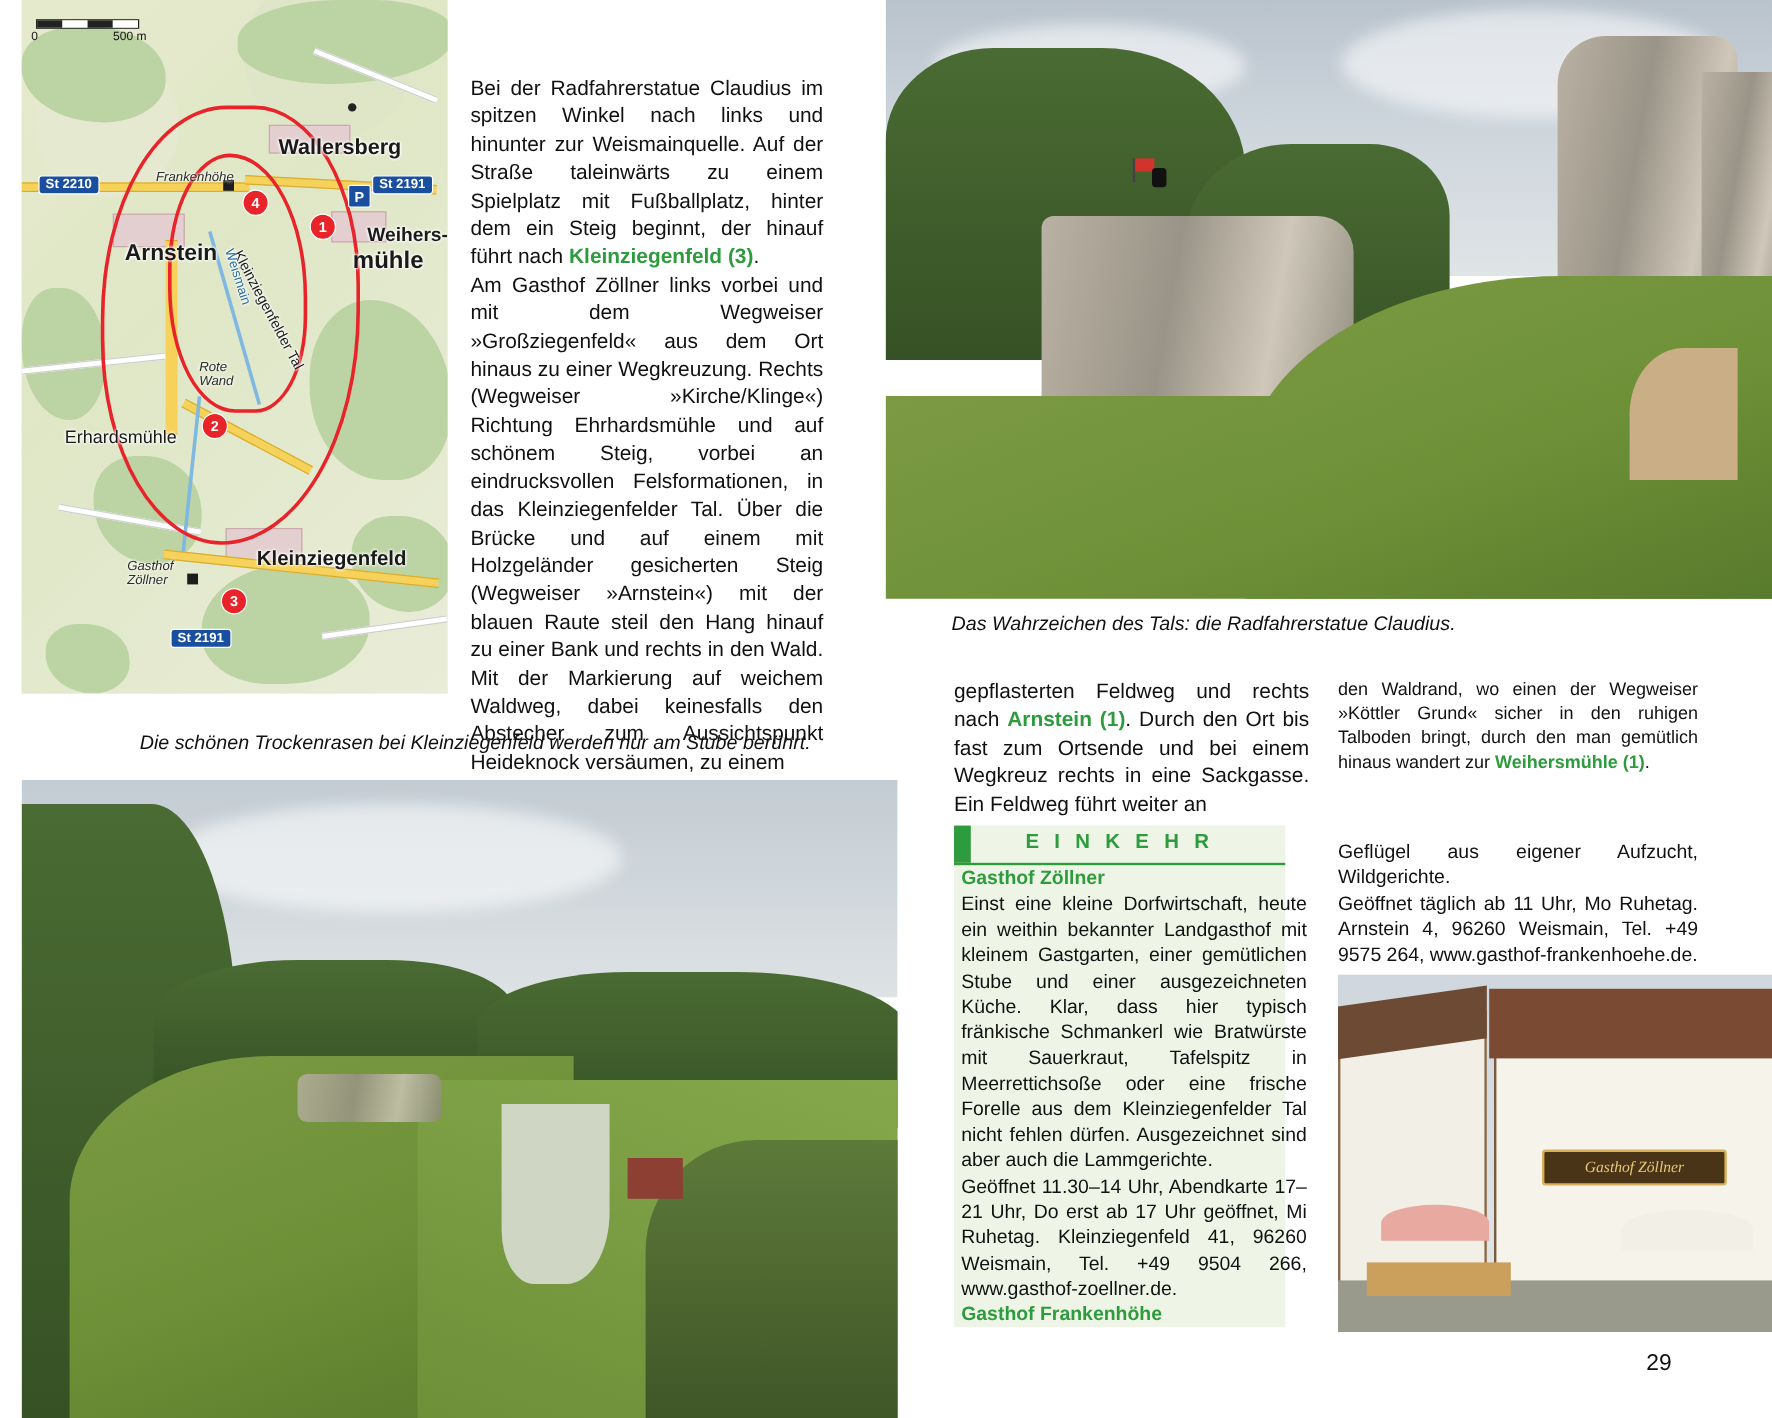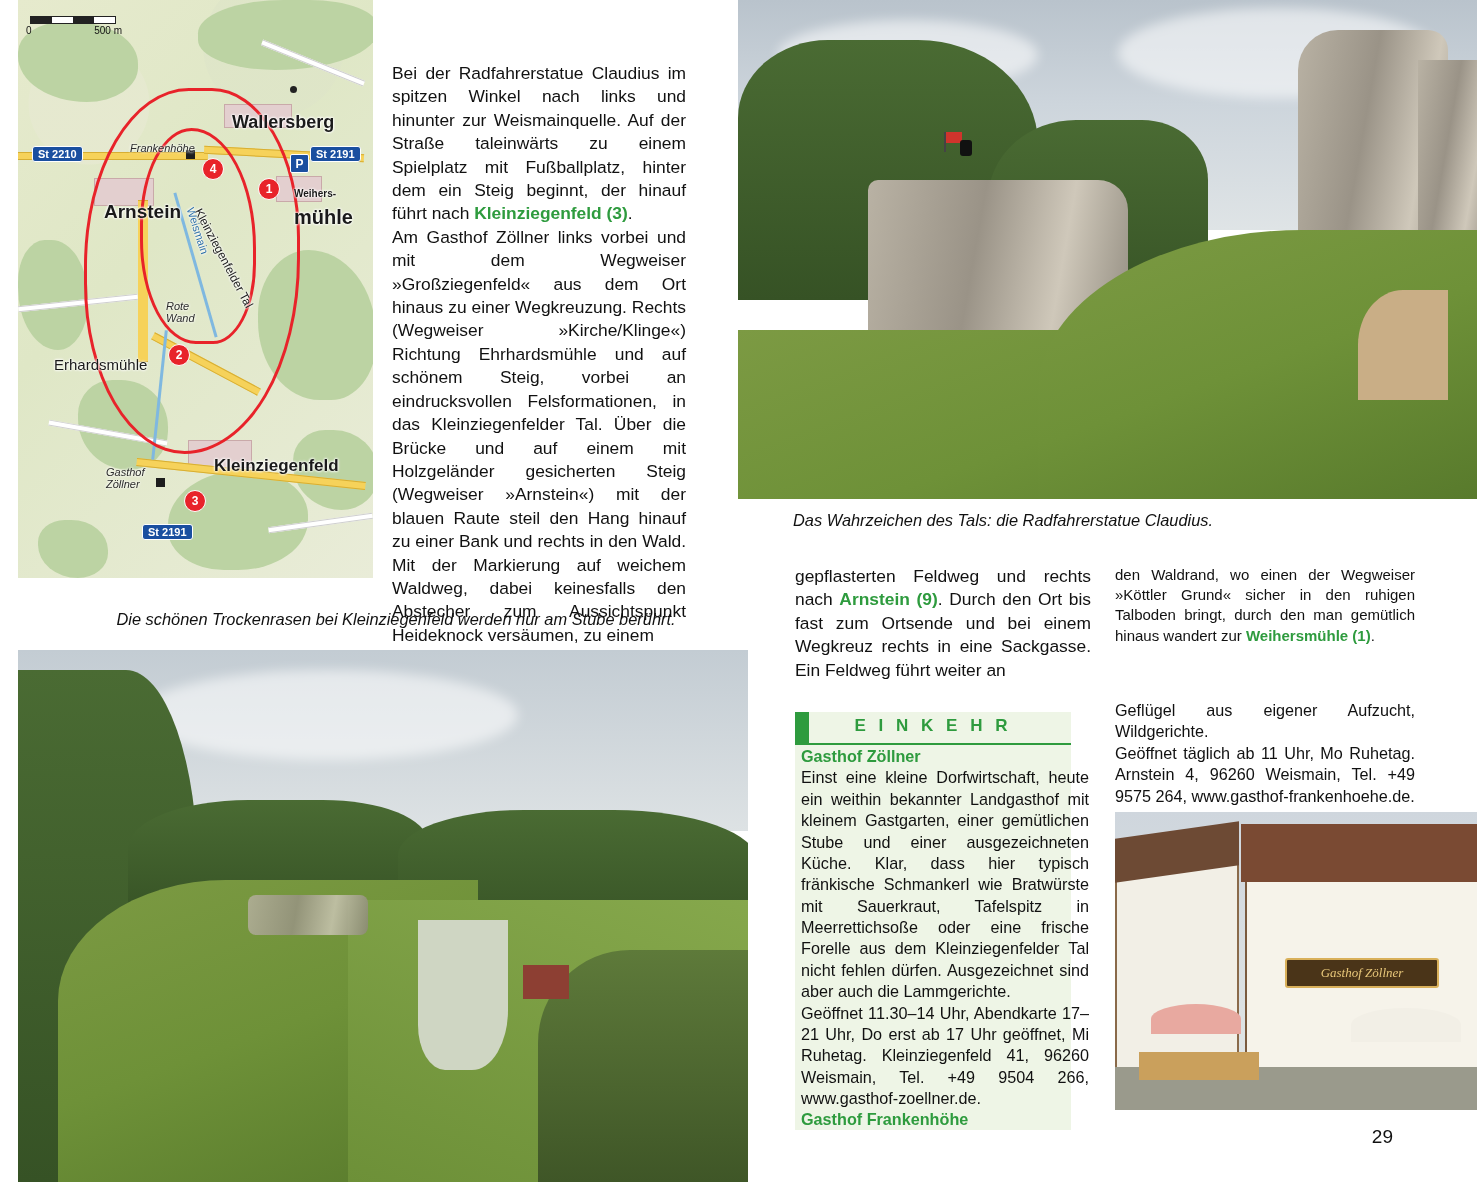--- a/index.html
+++ b/index.html
@@ -116,21 +116,21 @@
     font-size:17.4px;line-height:1.345;text-align:justify;hyphens:auto;
   }
   .col-d{
     position:absolute;left:1115px;top:565px;width:300px;
     font-size:15px;line-height:1.345;text-align:justify;hyphens:auto;
   }
   .col-c p,.col-d p{margin:0;}
 
   
   .einkehr-box{
-    position:absolute;left:795px;top:712px;width:276px;height:418px;
+    position:absolute;left:795px;top:688px;width:276px;height:418px;
     background:#eef5e6;
   }
   .einkehr-bar{
     position:absolute;left:0;top:0;width:100%;height:31px;
     background:#eef5e6;border-bottom:2px solid #2e9b3e;
   }
   .einkehr-left{
     position:absolute;left:0;top:0;width:14px;height:31px;background:#2e9b3e;
   }
   .einkehr-title{
@@ -205,21 +205,21 @@
     <div class="shield" style="left:292px;top:146px;">St 2191</div>
     <div class="shield" style="left:124px;top:524px;">St 2191</div>
     <div class="pmark" style="left:272px;top:154px;">P</div>
 
     <div class="housedot" style="left:168px;top:150px;"></div>
     <div class="housedot" style="left:138px;top:478px;"></div>
     <div class="churchdot" style="left:272px;top:86px;"></div>
 
     <div class="map-label" style="left:214px;top:112px;font-size:18px;">Wallersberg</div>
     <div class="map-label" style="left:86px;top:201px;font-size:19px;">Arnstein</div>
-    <div class="map-label" style="left:276px;top:188px;font-size:10px;">Weihers-</div>
+    <div class="map-label" style="left:276px;top:188px;font-size:16px;padding-left:12px;">Weihers-</div>
     <div class="map-label" style="left:276px;top:206px;font-size:20px;">mühle</div>
     <div class="map-label" style="left:196px;top:456px;font-size:17px;">Kleinziegenfeld</div>
     <div class="map-label sm" style="left:36px;top:356px;font-size:15px;">Erhardsmühle</div>
     <div class="map-italic" style="left:112px;top:142px;font-size:11px;">Frankenhöhe</div>
     <div class="map-italic" style="left:148px;top:300px;font-size:11px;width:40px;line-height:1.1;">Rote Wand</div>
     <div class="map-italic" style="left:88px;top:466px;font-size:11px;width:54px;line-height:1.1;">Gasthof Zöllner</div>
     <div class="map-label sm" style="left:186px;top:206px;font-size:12px;transform:rotate(62deg);transform-origin:left top;">Kleinziegenfelder Tal</div>
     <div class="map-label sm" style="left:178px;top:206px;font-size:11px;color:#2b6ea8;transform:rotate(72deg);transform-origin:left top;">Weismain</div>
 
     <div class="scalebar">
@@ -256,21 +256,21 @@
     <div class="meadow" style="left:300px;top:230px;width:440px;height:270px;border-radius:60% 0 0 0;"></div>
     <div class="path" style="left:620px;top:290px;width:90px;height:110px;border-radius:50% 0 0 0;"></div>
     <div class="flagpole" style="left:206px;top:132px;"></div>
     <div class="flag" style="left:208px;top:132px;"></div>
     <div class="cyclist" style="left:222px;top:140px;"></div>
   </div>
 
   <div class="cap-photo-top">Das Wahrzeichen des Tals: die Radfahrerstatue Claudius.</div>
 
   <div class="col-c">
-    <p><span>gepflasterten Feldweg und rechts nach </span><span class="green">Arnstein (9)</span><span>. Durch den Ort bis fast zum Ortsende und bei einem Wegkreuz rechts in eine Sackgasse. Ein Feldweg führt weiter an</span></p>
+    <p><span>gepflasterten Feldweg und rechts nach </span><span class="green">Arnstein (1)</span><span>. Durch den Ort bis fast zum Ortsende und bei einem Wegkreuz rechts in eine Sackgasse. Ein Feldweg führt weiter an</span></p>
   </div>
 
   <div class="col-d">
     <p><span>den Waldrand, wo einen der Wegweiser »Köttler Grund« sicher in den ruhigen Talboden bringt, durch den man gemütlich hinaus wandert zur </span><span class="green">Weihersmühle (1)</span><span>.</span></p>
   </div>
 
   <div class="einkehr-box">
     <div class="einkehr-bar">
       <div class="einkehr-left"></div>
       <div class="einkehr-title">E I N K E H R</div>

